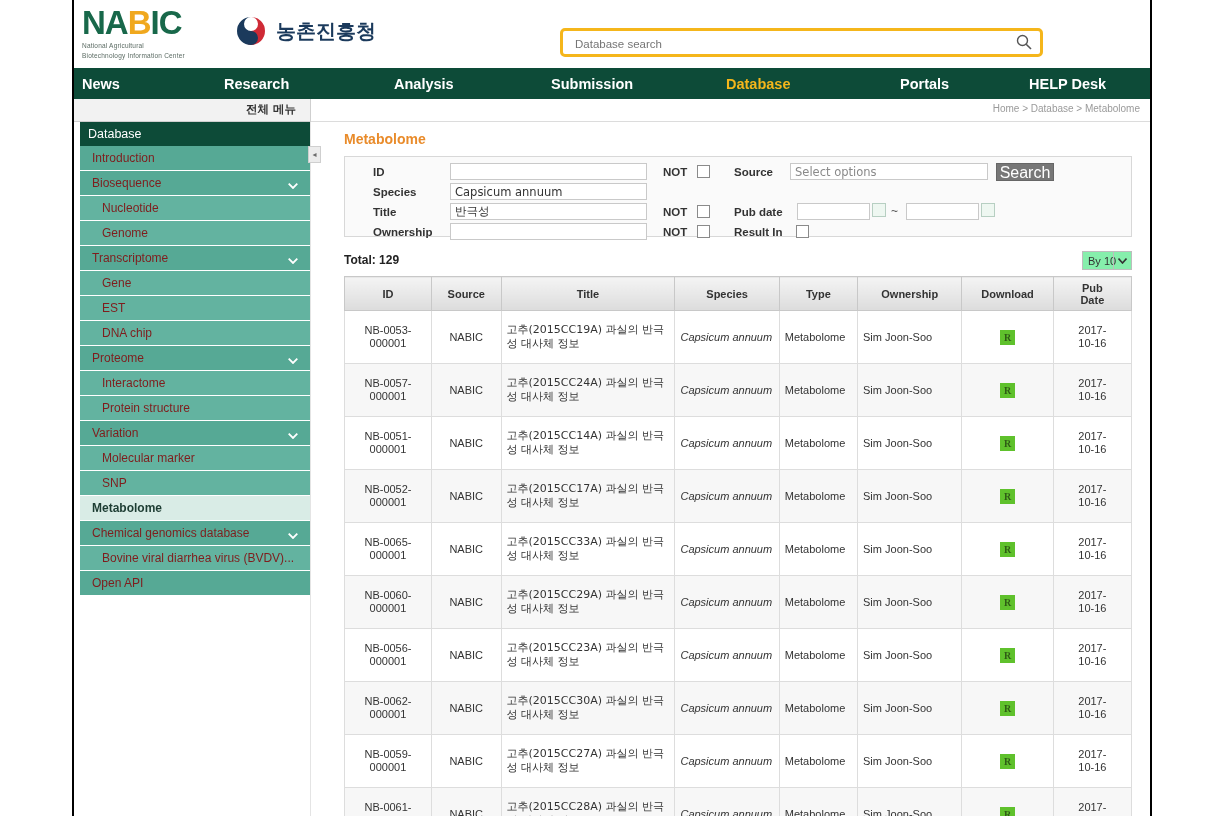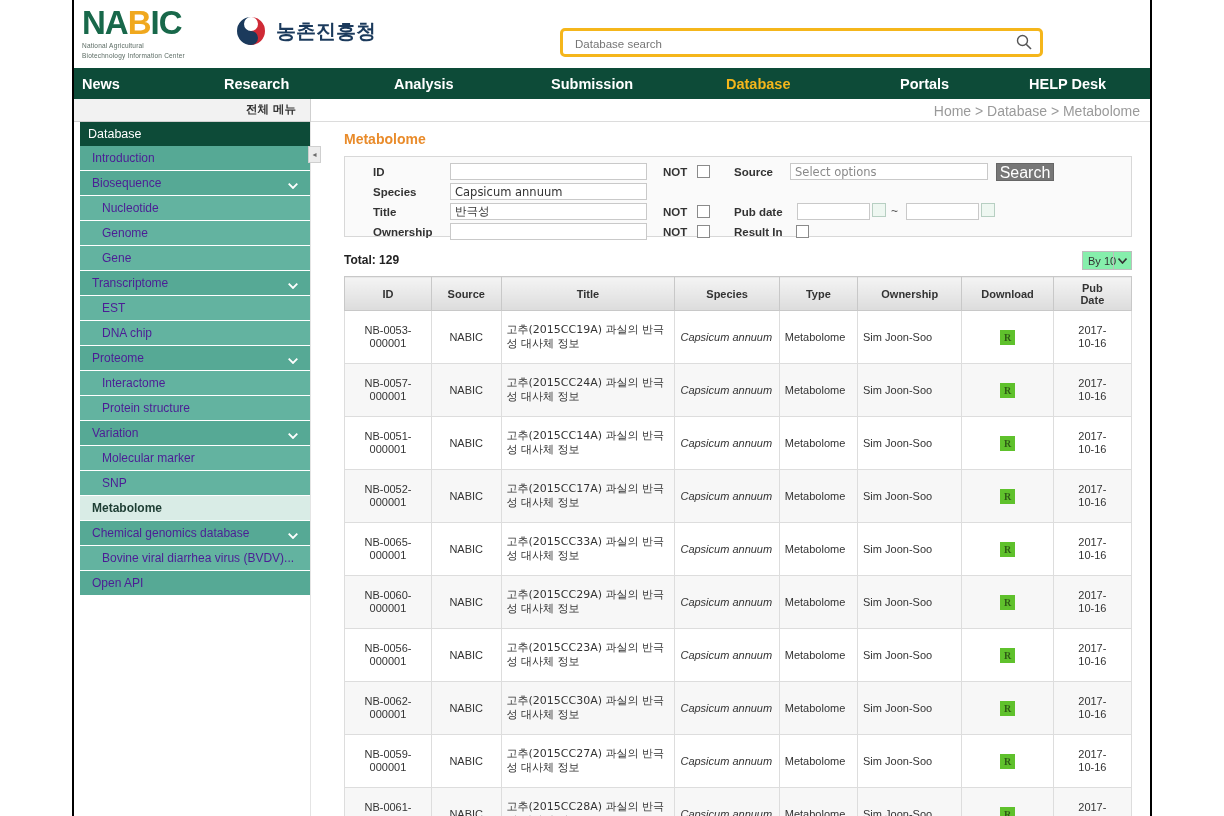--- a/index.html
+++ b/index.html
@@ -91,39 +91,39 @@
     background: #f2f2f2; border-right: 1px solid #cfcfcf;
     border-bottom: 1px solid #cfcfcf;
   }
   .allmenu span {
     position: absolute; right: 14px; top: 3px;
     font-size: 11.5px; font-weight: bold; color: #333;
     font-family: "DejaVu Sans", sans-serif;
   }
   .crumbtext {
     position: absolute; right: 10px; top: 4px;
-    font-size: 14px; color: #9a9a9a;
+    font-size: 10px; color: #9a9a9a;
     font-family: "Liberation Sans", sans-serif;
   }
   
   .body-wrap { position: relative; height: 694px; }
   
   .sidebar {
     position: absolute; left: 6px; top: 0;
     width: 230px;
     border-right: 1px solid #e4e4e4;
     height: 694px;
   }
   .side-head {
     height: 24px; background: #0d4b38; color: #fff;
     font-size: 12.5px; padding: 5px 0 0 8px; box-sizing: border-box;
     font-family: "Liberation Sans", sans-serif;
   }
   .side-item {
-    height: 25px; background: #56a995; color: #4c1d95;
+    height: 25px; background: #56a995; color: #7f1d1d;
     font-size: 12px; box-sizing: border-box;
     border-bottom: 1px solid #ffffff;
     padding-top: 5px;
     position: relative;
     font-family: "Liberation Sans", sans-serif;
   }
   .side-item .lbl { position: absolute; left: 12px; top: 5px; }
   .side-item.sub { background: #63b3a0; }
   .side-item.sub .lbl { left: 22px; }
   .side-item.current {
@@ -303,28 +303,28 @@
             <span class="chev"><svg width="10" height="6" viewBox="0 0 10 6">
                 <path d="M0.7 0.7 L5 5 L9.3 0.7" fill="none" stroke="#ffffff" stroke-width="1.8"></path>
               </svg></span>
           </div>
           <div class="side-item sub">
             <span class="lbl">Nucleotide</span>
           </div>
           <div class="side-item sub">
             <span class="lbl">Genome</span>
           </div>
-          <div class="side-item sub">
-            <span class="lbl">Gene</span>
-          </div>
           <div class="side-item">
             <span class="lbl">Transcriptome</span>
             <span class="chev"><svg width="10" height="6" viewBox="0 0 10 6">
                 <path d="M0.7 0.7 L5 5 L9.3 0.7" fill="none" stroke="#ffffff" stroke-width="1.8"></path>
               </svg></span>
+          </div>
+          <div class="side-item sub">
+            <span class="lbl">Gene</span>
           </div>
           <div class="side-item sub">
             <span class="lbl">EST</span>
           </div>
           <div class="side-item sub">
             <span class="lbl">DNA chip</span>
           </div>
           <div class="side-item">
             <span class="lbl">Proteome</span>
             <span class="chev"><svg width="10" height="6" viewBox="0 0 10 6">

